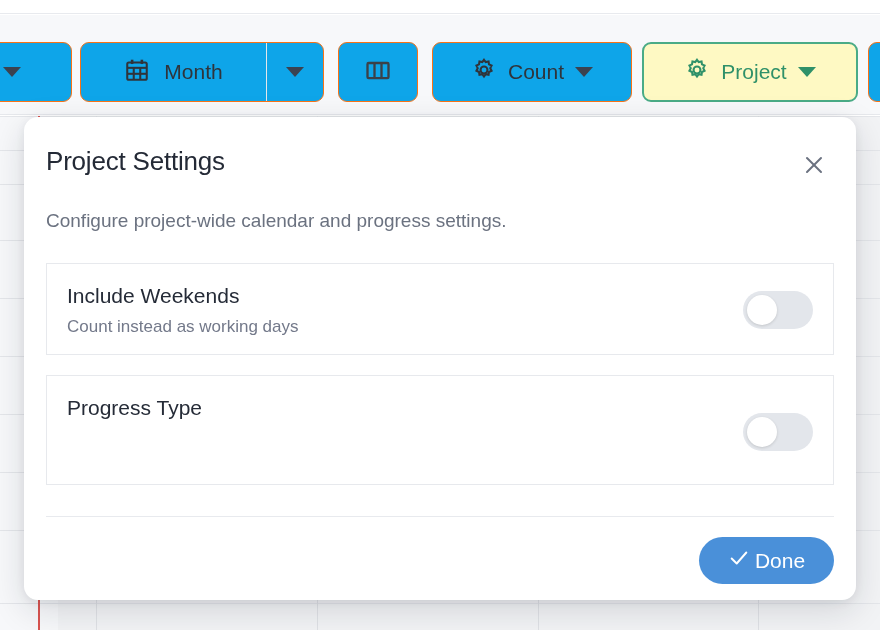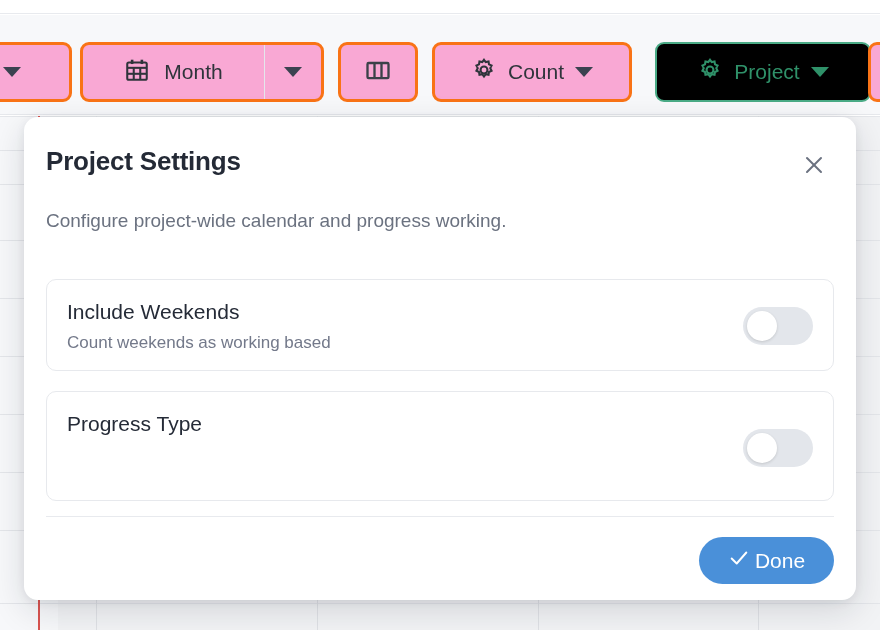--- a/index.html
+++ b/index.html
@@ -33,22 +33,22 @@
     left: 0; top: 15px;
     width: 880px; height: 100px;
     background: #f7f8fa;
     border-bottom: 1px solid #e6e8ec;
   }
 
   .tb-btn {
     position: absolute;
     top: 42px;
     height: 60px;
-    background: #f9a8d4;
-    border: 3px solid #f97316;
+    background: #0ea5e9;
+    border: 1px solid #f97316;
     border-radius: 9px;
     display: flex;
     align-items: center;
     justify-content: center;
     gap: 11px;
     color: #2f343b;
     font-size: 21px;
     cursor: pointer;
   }
 
@@ -91,22 +91,21 @@
   .tb-editor {
     left: 432px;
     width: 200px;
   }
 
   .tb-project {
     left: 642px;
     width: 216px;
     border: 2px solid #4aab86;
     color: #2f9169;
-    background: #000000;
-    margin-left: 13px;
+    background: #fef9c3;
   }
 
   .tb-edge {
     left: 868px;
     width: 60px;
   }
 
   .caret {
     width: 0; height: 0;
     border-left: 9px solid transparent;
@@ -153,21 +152,21 @@
     width: 832px; height: 483px;
     background: #ffffff;
     border-radius: 14px;
     box-shadow: 0 10px 34px rgba(20,26,40,0.14), 0 2px 10px rgba(20,26,40,0.07);
   }
 
   .dlg-title {
     position: absolute;
     left: 46px; top: 146px;
     font-size: 26px;
-    font-weight: 700;
+    font-weight: 400;
     color: #242a36;
     letter-spacing: -0.2px;
   }
 
   .dlg-close {
     position: absolute;
     left: 798px; top: 150px;
     width: 32px; height: 30px;
     display: flex; align-items: center; justify-content: center;
     cursor: pointer;
@@ -180,22 +179,21 @@
     font-size: 19px;
     color: #6b7280;
   }
 
   .setting-card {
     position: absolute;
     left: 46px;
     width: 788px;
     background: #ffffff;
     border: 1px solid #e7e9ed;
-    border-radius: 10px;
-    margin-top: 16px;
+    border-radius: 0;
   }
   .card-1 { top: 263px; height: 92px; }
   .card-2 { top: 375px; height: 110px; }
 
   .s-title {
     position: absolute;
     left: 20px;
     font-size: 21px;
     color: #252b37;
     font-weight: 400;
@@ -347,25 +345,25 @@
 
   <div class="dlg-title">Project Settings</div>
 
   <div class="dlg-close">
     <svg width="24" height="24" viewBox="0 0 24 24" fill="none" stroke="#6b7280" stroke-width="2" stroke-linecap="round">
       <line x1="5" y1="5" x2="19" y2="19"></line>
       <line x1="19" y1="5" x2="5" y2="19"></line>
     </svg>
   </div>
 
-  <div class="dlg-sub">Configure project-wide calendar and progress working.</div>
+  <div class="dlg-sub">Configure project-wide calendar and progress settings.</div>
 
   <div class="setting-card card-1">
     <div class="s-title">Include Weekends</div>
-    <div class="s-desc">Count weekends as working based</div>
+    <div class="s-desc">Count instead as working days</div>
     <div class="toggle">
       <div class="knob"></div>
     </div>
   </div>
 
   <div class="setting-card card-2">
     <div class="s-title">Progress Type</div>
     <div class="toggle">
       <div class="knob"></div>
     </div>

